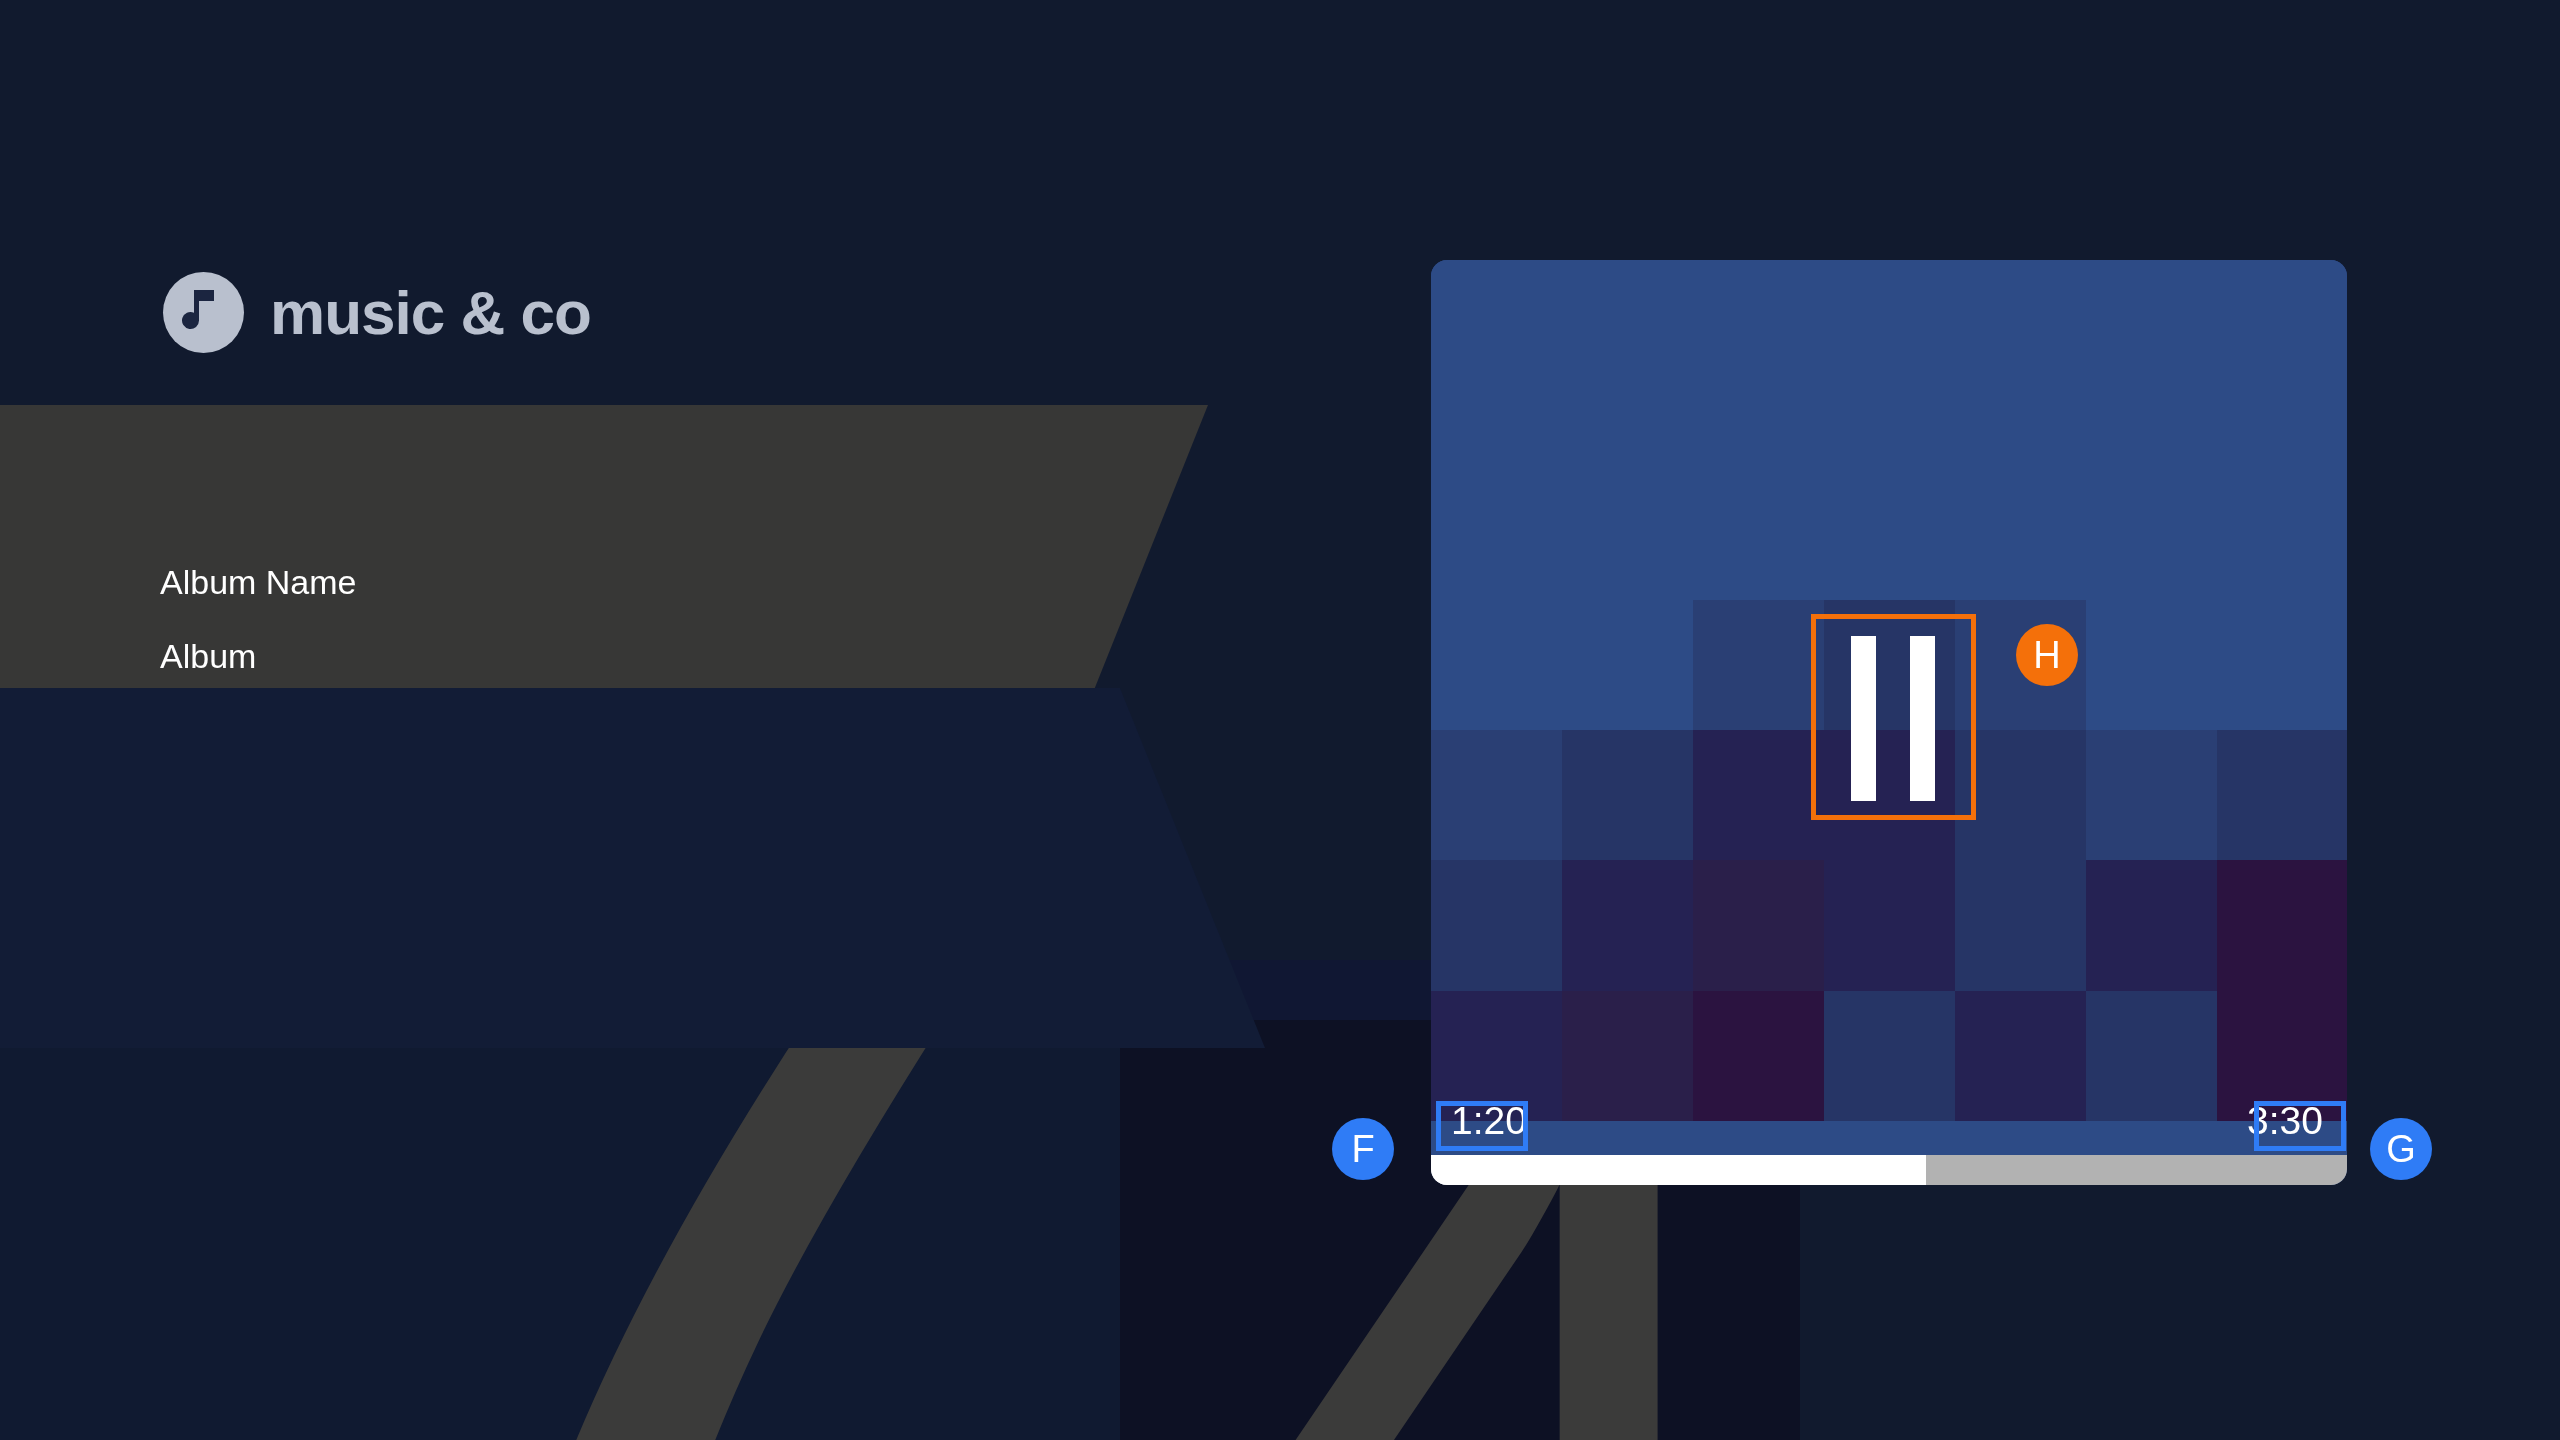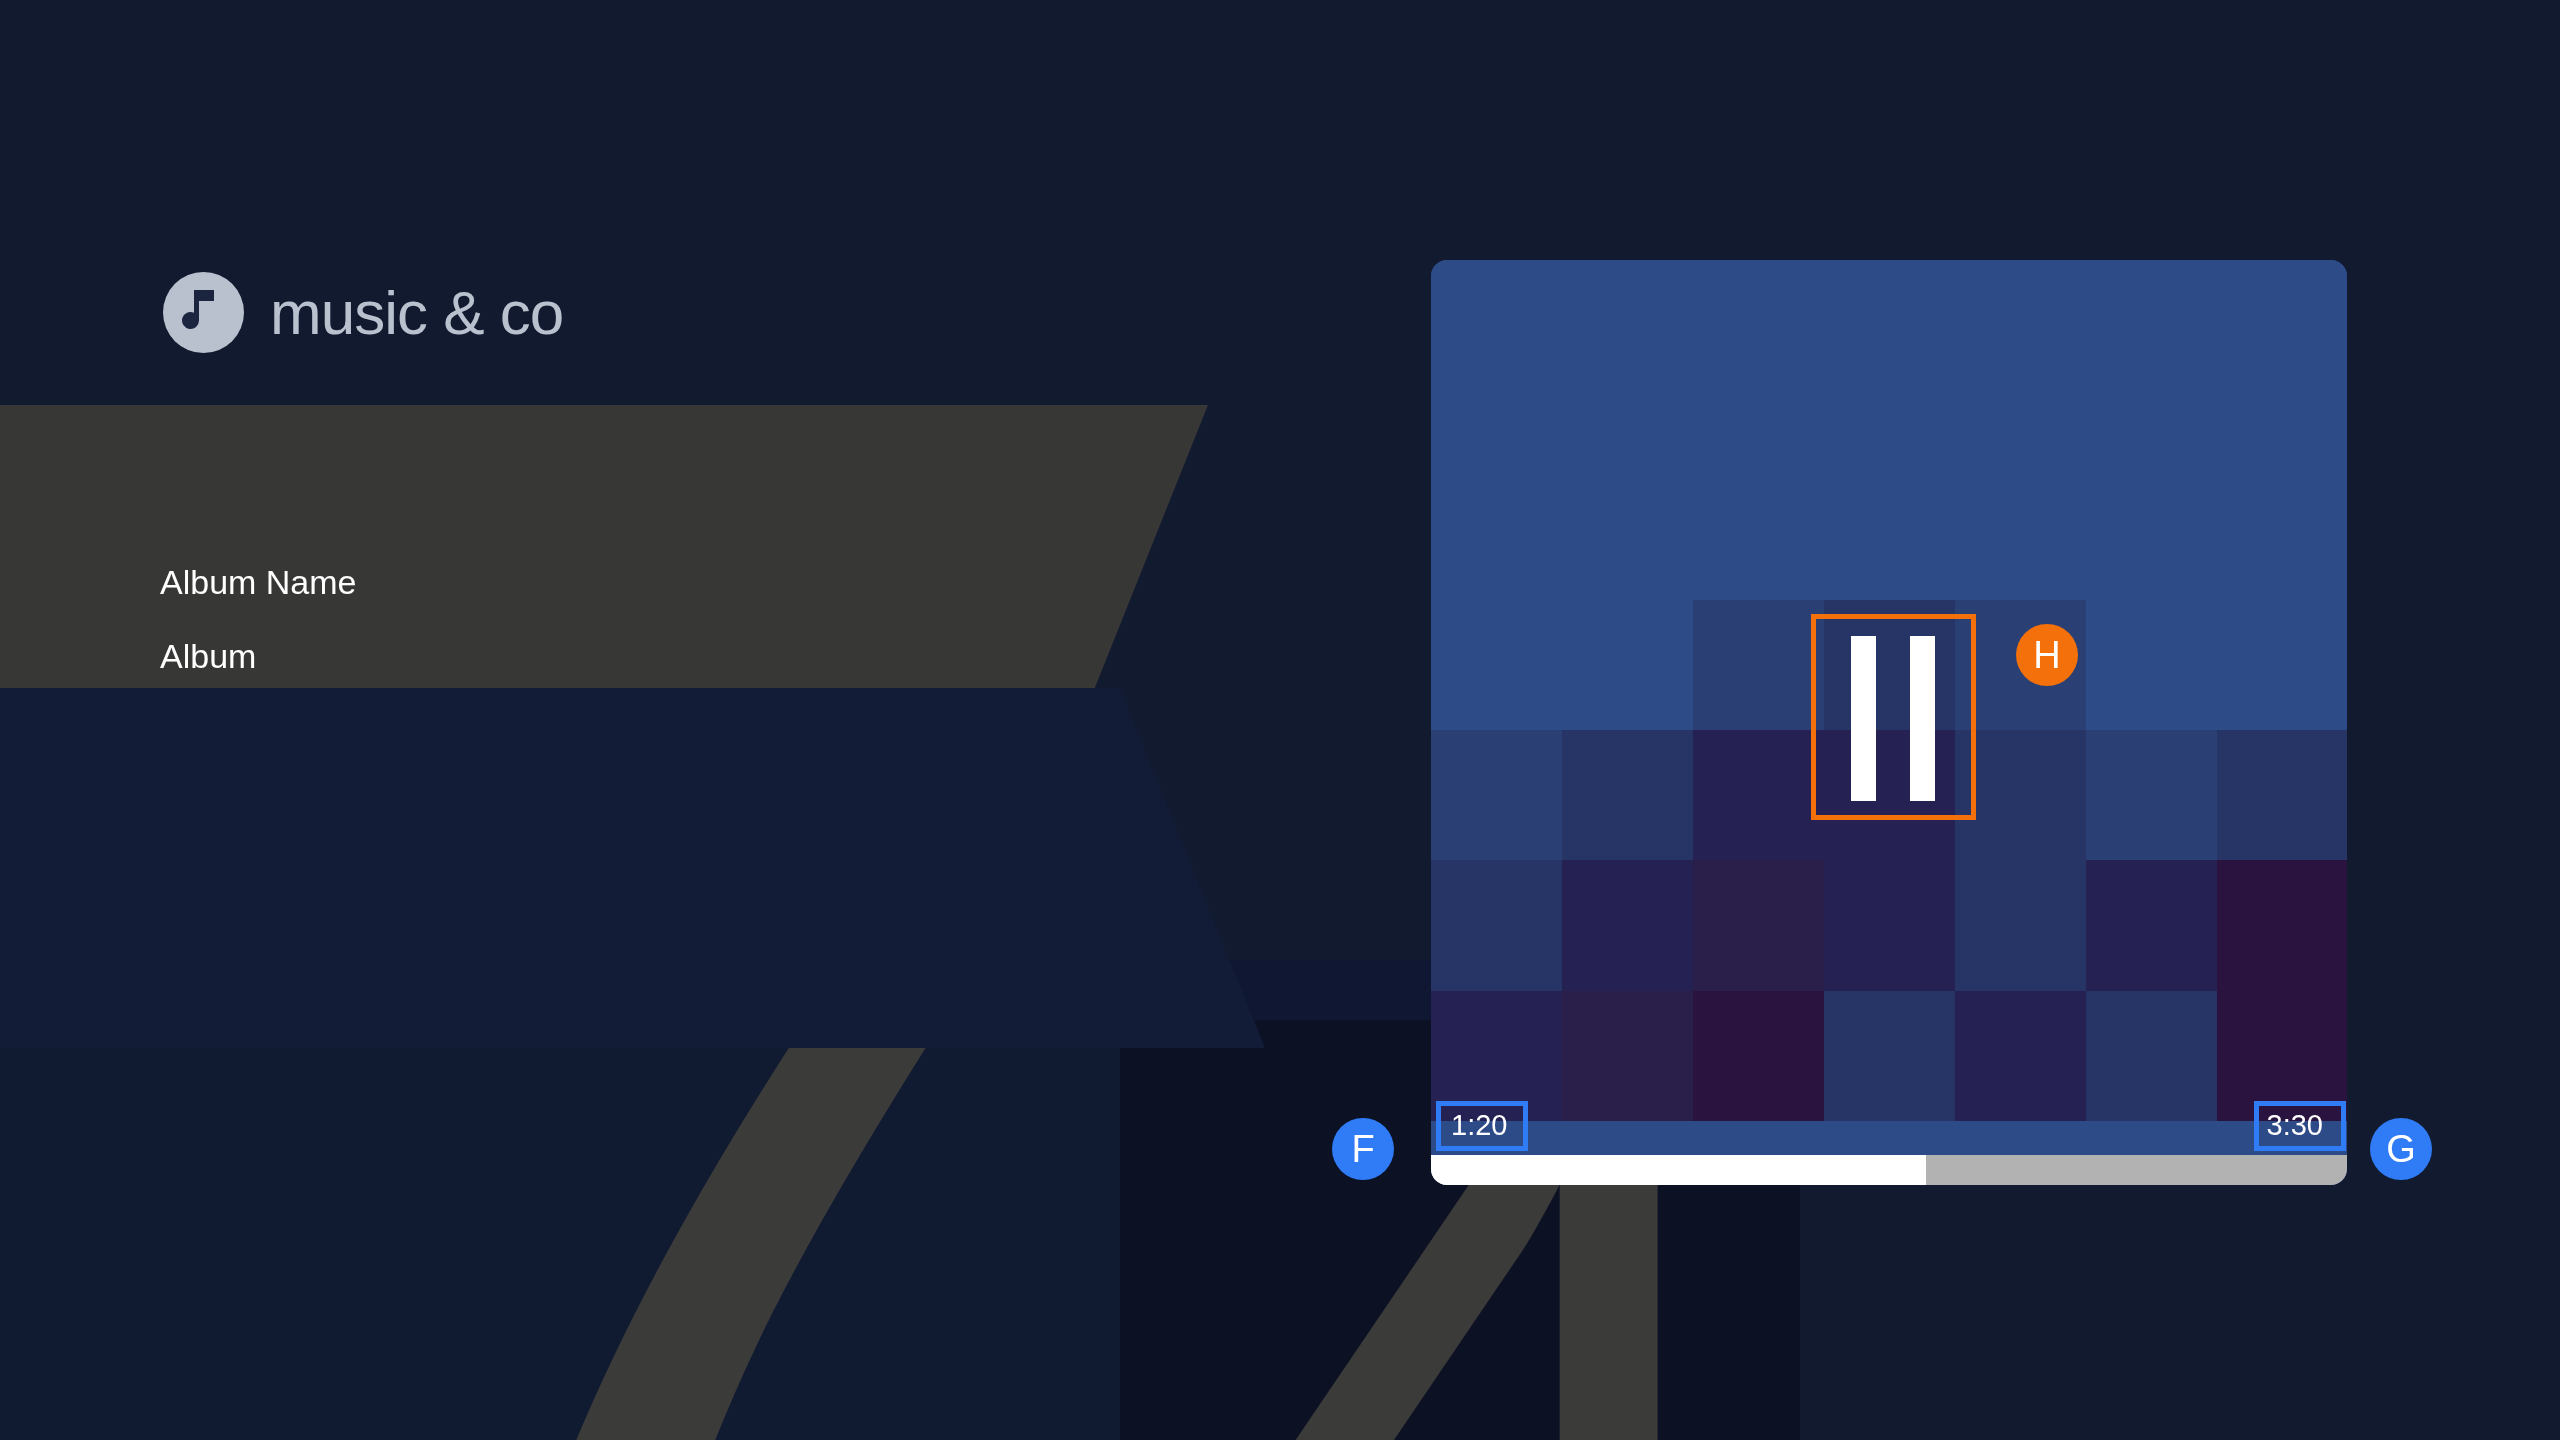--- a/index.html
+++ b/index.html
@@ -81,21 +81,21 @@
   .brand-mark{
     width:81px;height:81px;border-radius:50%;
     background:#b9c0ce;
     display:flex;align-items:center;justify-content:center;
     flex:0 0 auto;
   }
   .brand-mark svg{display:block;}
   .brand-name{
     color:#b9c0ce;
     font-size:62px;
-    font-weight:400;
+    font-weight:700;
     letter-spacing:-1px;
     white-space:nowrap;
   }
 
   
   .track-meta{position:absolute;left:160px;top:565px;z-index:6;}
   .album-name{
     color:#ffffff;font-size:34px;font-weight:400;
     margin:0 0 40px 0;line-height:1;
   }
@@ -157,21 +157,21 @@
     background:transparent;
     cursor:pointer;
   }
   .pause-bar{
     width:25px;height:165px;background:#ffffff;
   }
 
   
   .time-chip{
     position:absolute;
-    color:#ffffff;font-size:29px;line-height:1;
+    color:#ffffff;font-size:39px;line-height:1;
     padding:7px 10px;
     white-space:nowrap;
   }
   .time-left{left:10px;bottom:38px;}
   .time-right{right:14px;bottom:38px;}
 
   
   .progress-wrap{
     position:absolute;left:0;bottom:0;
     width:100%;height:30px;

